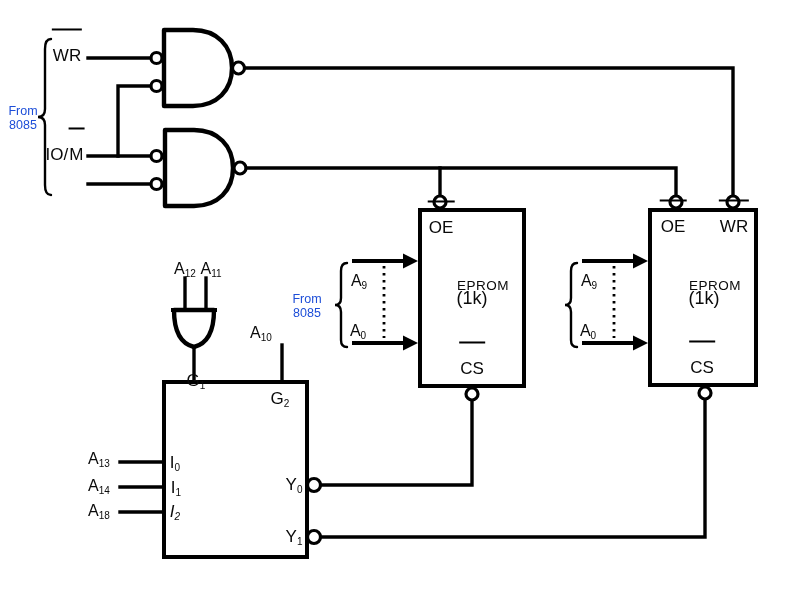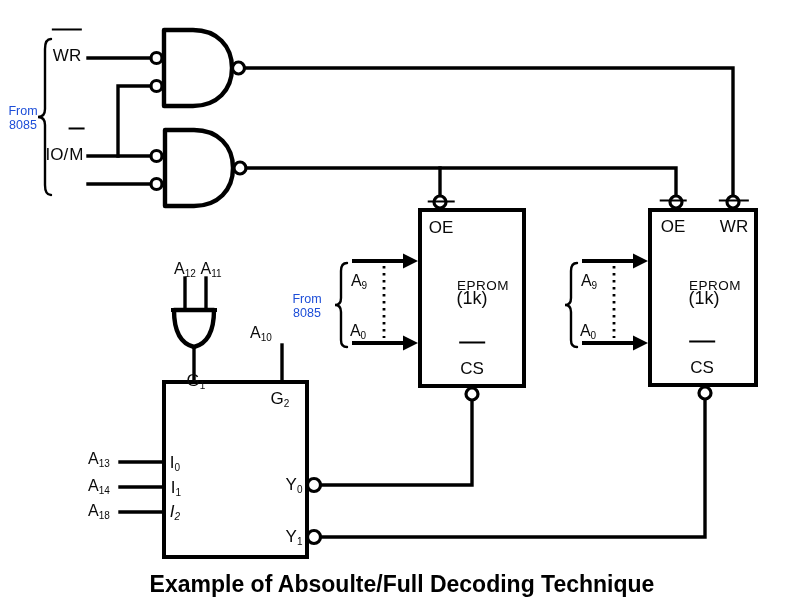--- a/index.html
+++ b/index.html
@@ -191,14 +191,13 @@
   </div>
   <div class="lbl s17" style="left:734px;top:226px;">
     <span class="ov">WR</span>
   </div>
   <div class="lbl s14" style="left:703px;top:286px;">EPROM</div>
   <div class="lbl s12" style="left:704px;top:299px;">(1k)</div>
   <div class="lbl s17" style="left:702px;top:367px;">
     <span class="ov">CS</span>
   </div>
 
-  <div class="lbl caption" style="left:402px;top:585px;">Example of Absoulte/Full Decoding Technique</div>
 </div>
 
 </body></html>

